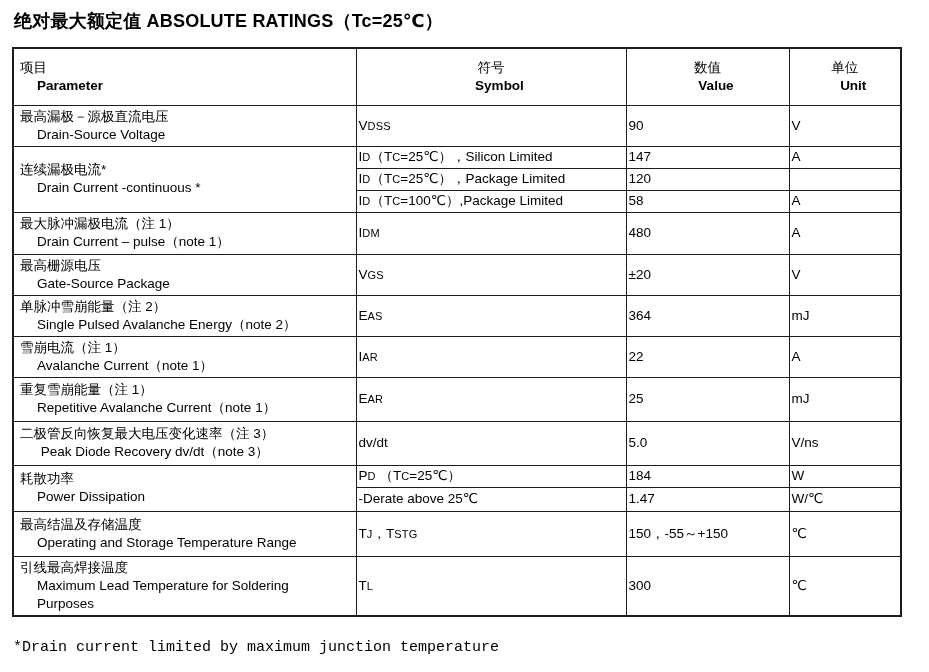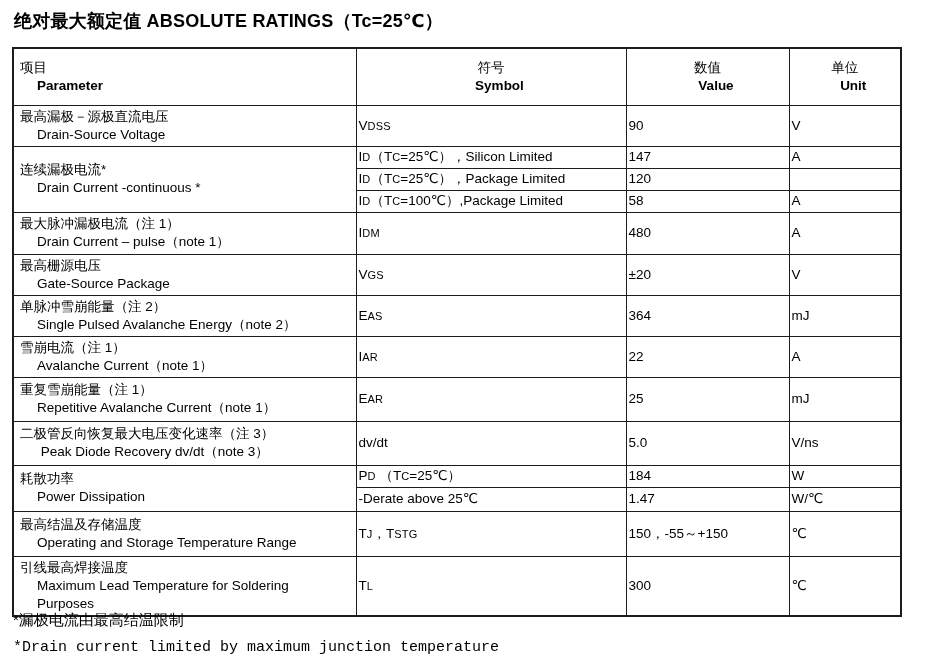--- a/index.html
+++ b/index.html
@@ -178,16 +178,15 @@
         <span class="zh">引线最高焊接温度</span>
         <span class="en narrow-en">Maximum Lead Temperature for Soldering Purposes</span>
       </td>
       <td><span>T</span><span class="sub">L</span></td>
       <td>300</td>
       <td>℃</td>
     </tr>
   </tbody>
     </table>
 
-  <div class="fn fn1">*漏极电流由最高结温限制</div>
   <div class="fn fn2">*Drain current limited by maximum junction temperature</div>
 
 </div>
 
 </body></html>

